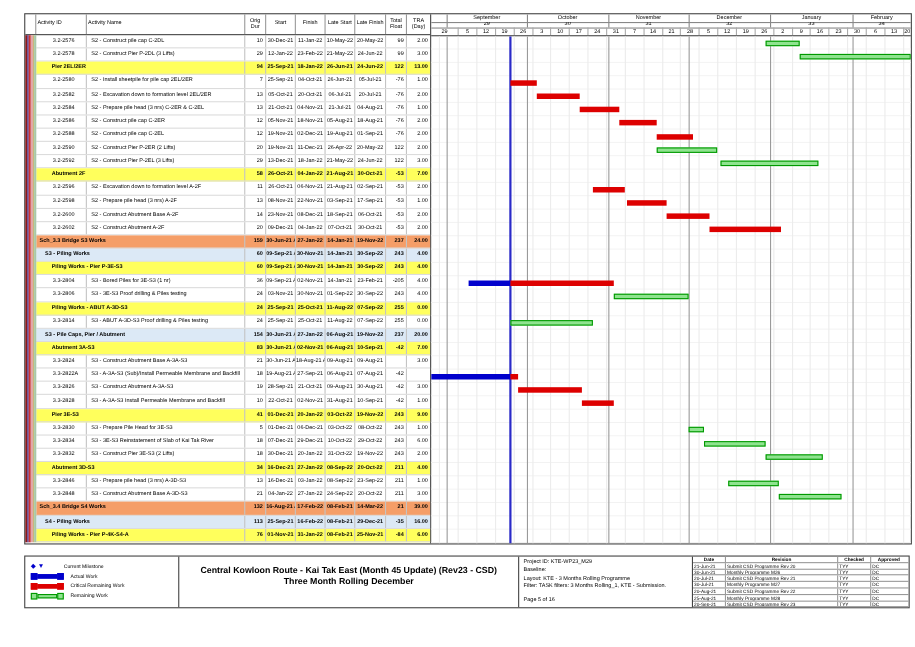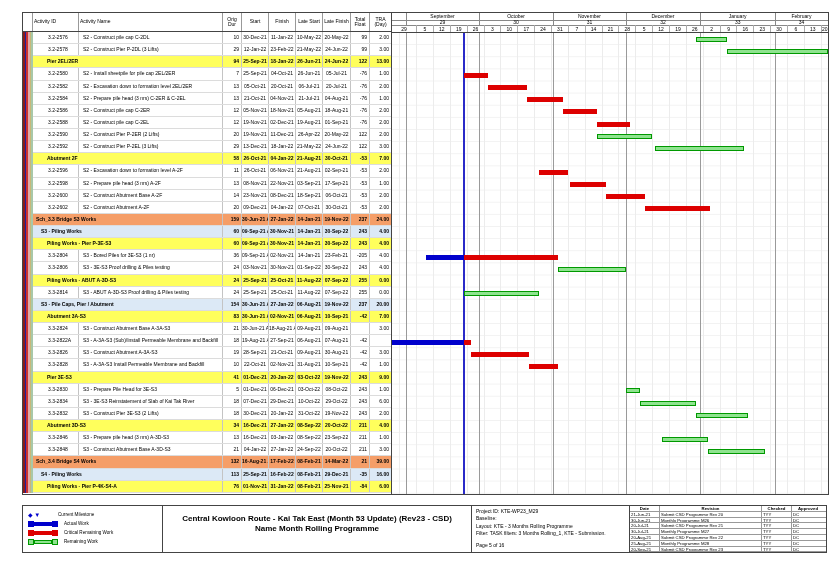--- a/index.html
+++ b/index.html
@@ -634,22 +634,22 @@
         <div class="leg-item">
           <span class="leg-icon" style="padding-right: 6px;">
             <i class="lsq" style="background: rgb(143, 227, 143); border: 0.5px solid rgb(0, 153, 0);"></i>
             <i class="lln" style="background: rgb(143, 227, 143); border: 0.5px solid rgb(0, 153, 0);"></i>
             <i class="lsq" style="background: rgb(143, 227, 143); border: 0.5px solid rgb(0, 153, 0);"></i>
           </span>
           <span class="leg-label">Remaining Work</span>
         </div>
       </div>
     <div class="titlebox">
-      <div>Central Kowloon Route - Kai Tak East (Month 53 Update) (Rev23 - CSD)</div>
-      <div>Name Month Rolling Programme</div>
+      <div>Central Kowloon Route - Kai Tak East (Month 45 Update) (Rev23 - CSD)</div>
+      <div>Three Month Rolling December</div>
     </div>
     <div class="infobox" id="infobox">
 
     <div>Project ID: KTE-WP23_M29</div>
         <div>Baseline:</div>
         <div>Layout: KTE - 3 Months Rolling Programme</div>
         <div>Filter: TASK filters: 3 Months Rolling_1, KTE - Submission.</div>
         <div class="pagenum">Page 5 of 16</div>
       </div>
     <div class="revbox" id="revbox">

